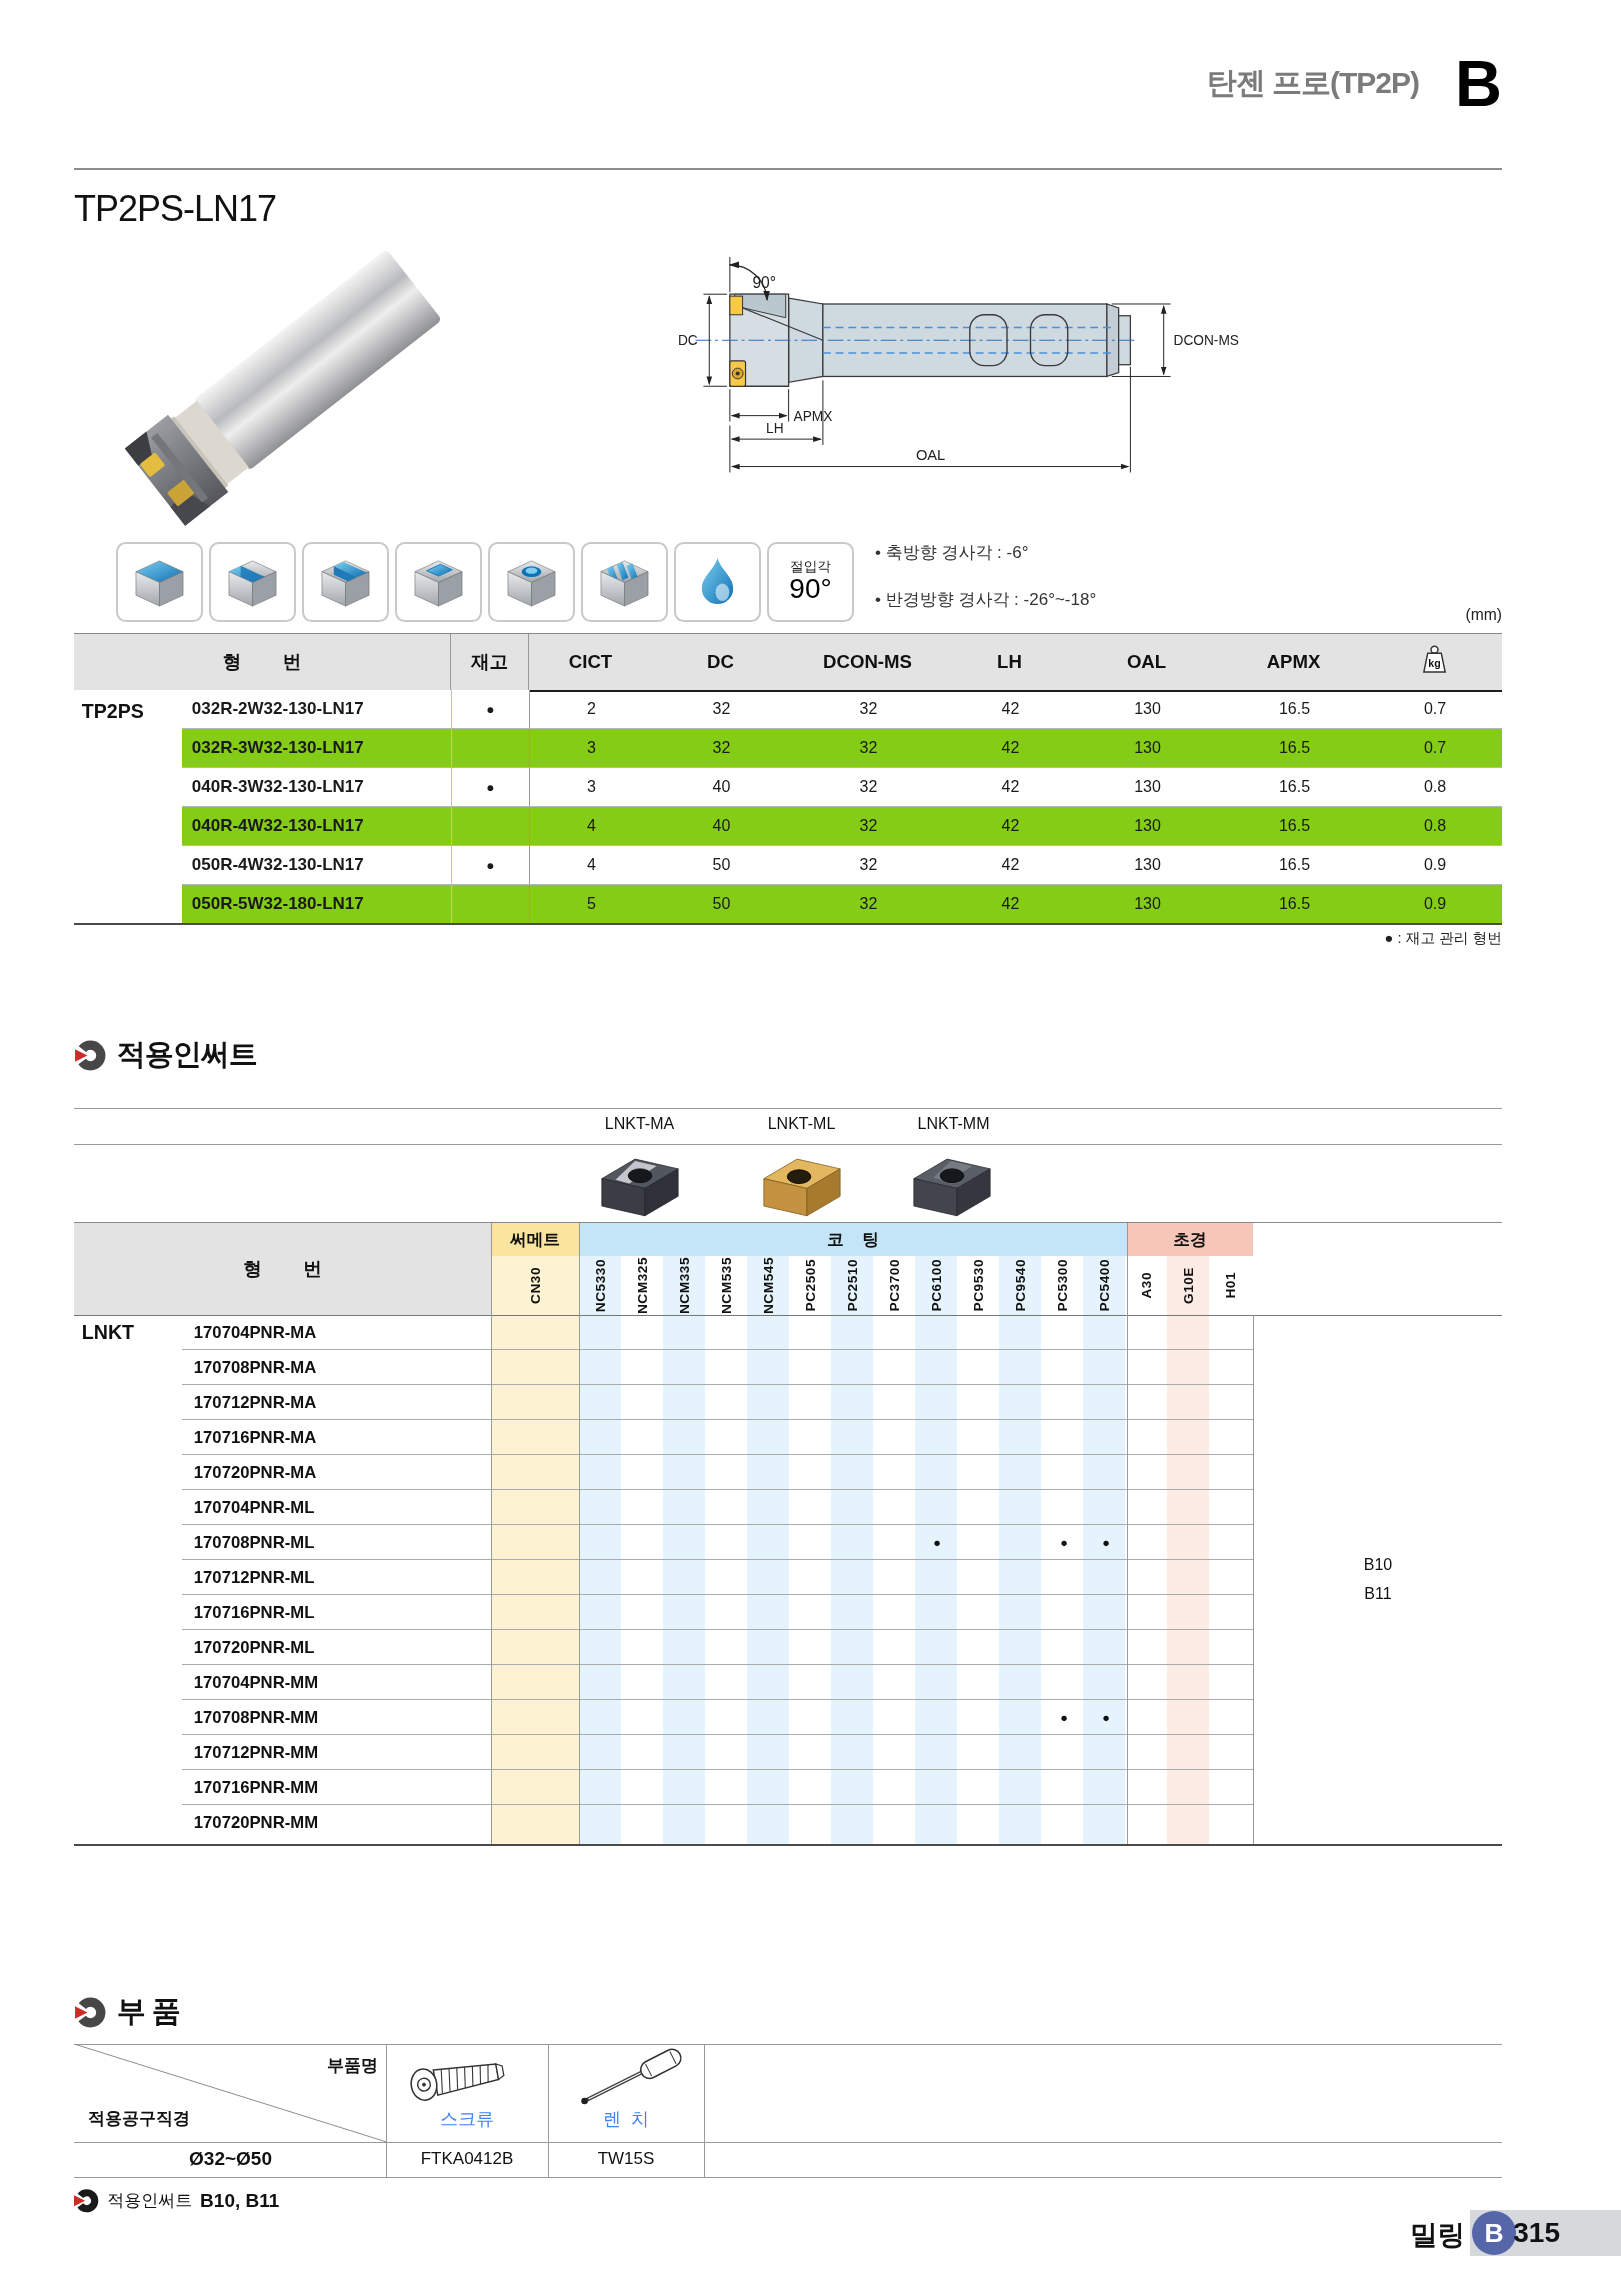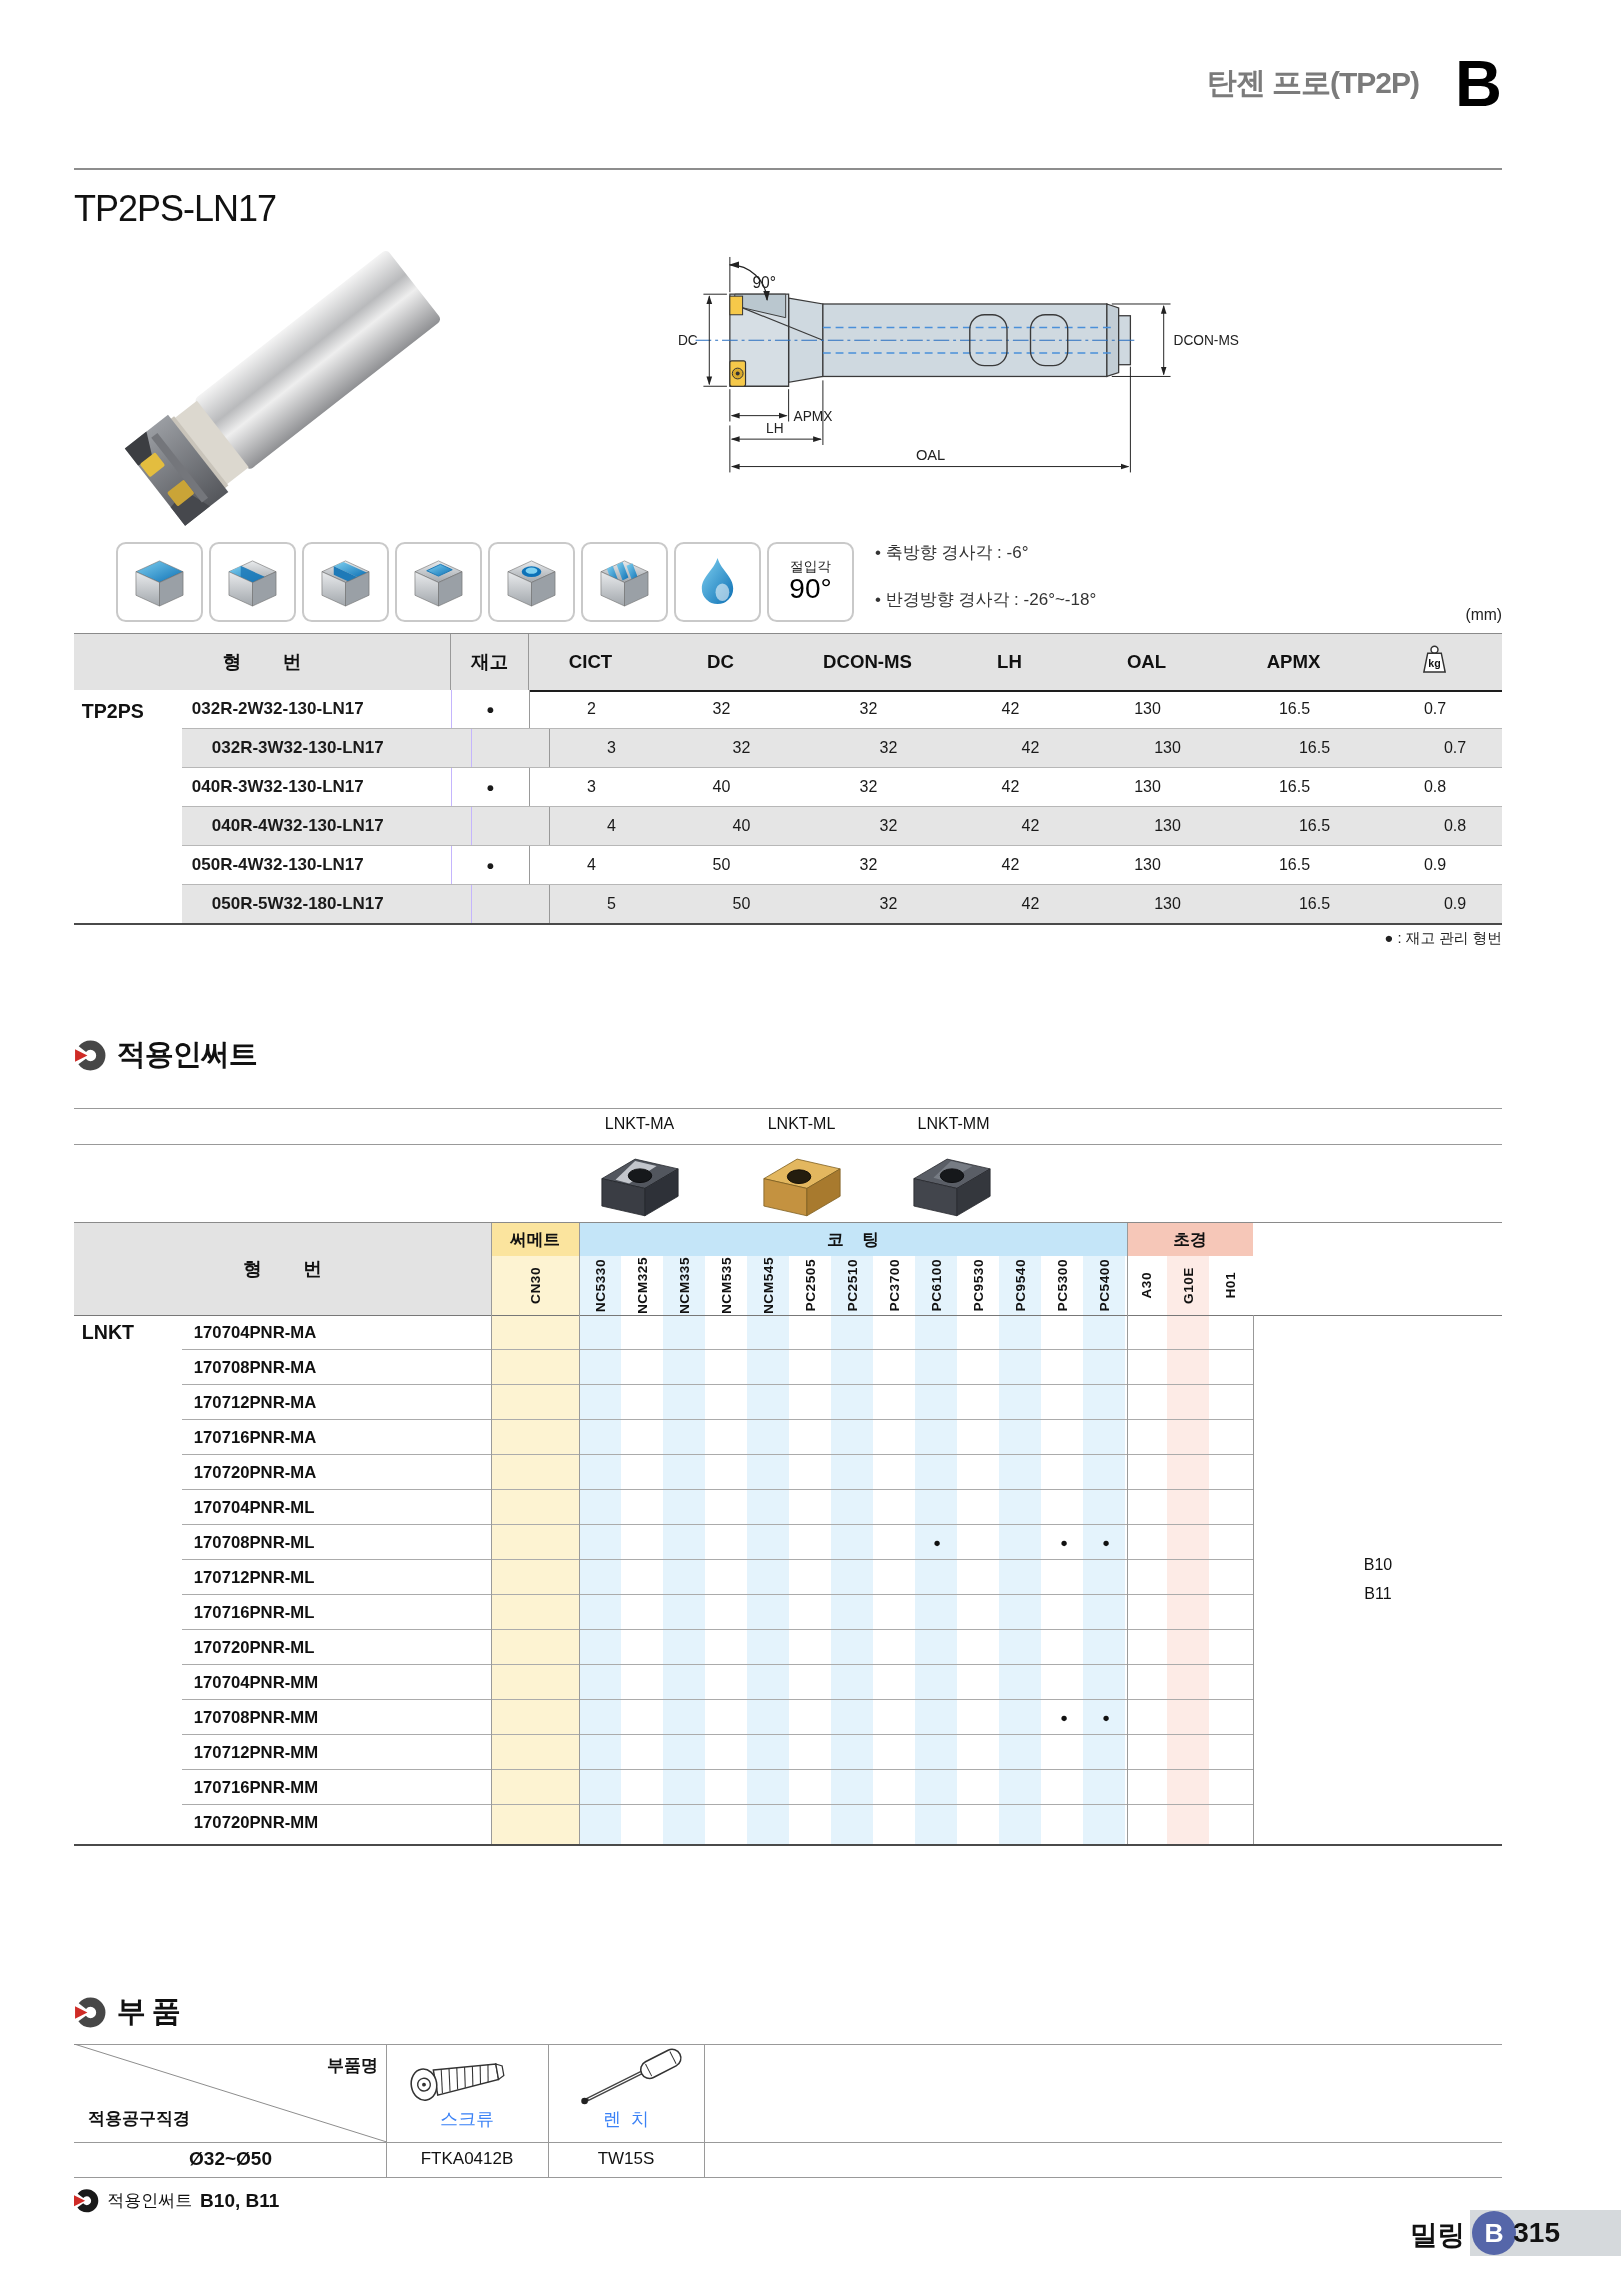--- a/index.html
+++ b/index.html
@@ -28,21 +28,21 @@
   .spec-table{position:absolute;left:74px;top:633px;width:1428px;border-top:1px solid #8a8a8a;
               border-bottom:2px solid #4a4a4a;}
   .spec-head{display:grid;grid-template-columns:377px 78px 123px 137px 157px 127px 147px 147px 134px;
              height:56px;background:#e3e3e3;align-items:center;position:relative;}
   .sh{ text-align:center;font-weight:bold;font-size:18.6px;color:#111;}
   .sh.b1,.sc.b1{border-right:1px solid #999;height:100%;display:flex;align-items:center;justify-content:center;}
   .dark-underline{position:absolute;left:456px;right:0;bottom:-2px;height:2px;background:#1d1d1d;}
   .spec-row{display:grid;grid-template-columns:270px 78px 123px 137px 157px 127px 147px 147px 134px;
             height:38px;align-items:center;border-bottom:1px solid #b7b7b7;margin-left:108px;}
   .spec-row:last-child{border-bottom:none;}
-  .spec-row.shaded{background:#e5e5e5;padding-left:20px;}
+  .spec-row.shaded{background:#84cc16;}
   .sc{text-align:center;font-size:16px;color:#1a1a1a;}
   .sc.model{text-align:left;padding-left:9.8px;font-weight:bold;font-size:17px;border-right:1px solid #c4b5fd;
             height:100%;display:flex;align-items:center;box-sizing:border-box;}
   .sc.stock{border-right:1px solid #999;height:100%;display:flex;align-items:center;justify-content:center;font-size:13.7px;}
   .series-label{position:absolute;left:7.8px;top:67px;font-weight:bold;font-size:19.6px;}
   .footnote{font-size:14.7px;color:#222;text-align:right;}
 
   
   .sec-head{display:flex;align-items:center;gap:9.8px;}
   .sec-head span{font-size:29px;font-weight:bold;letter-spacing:-1px;}

